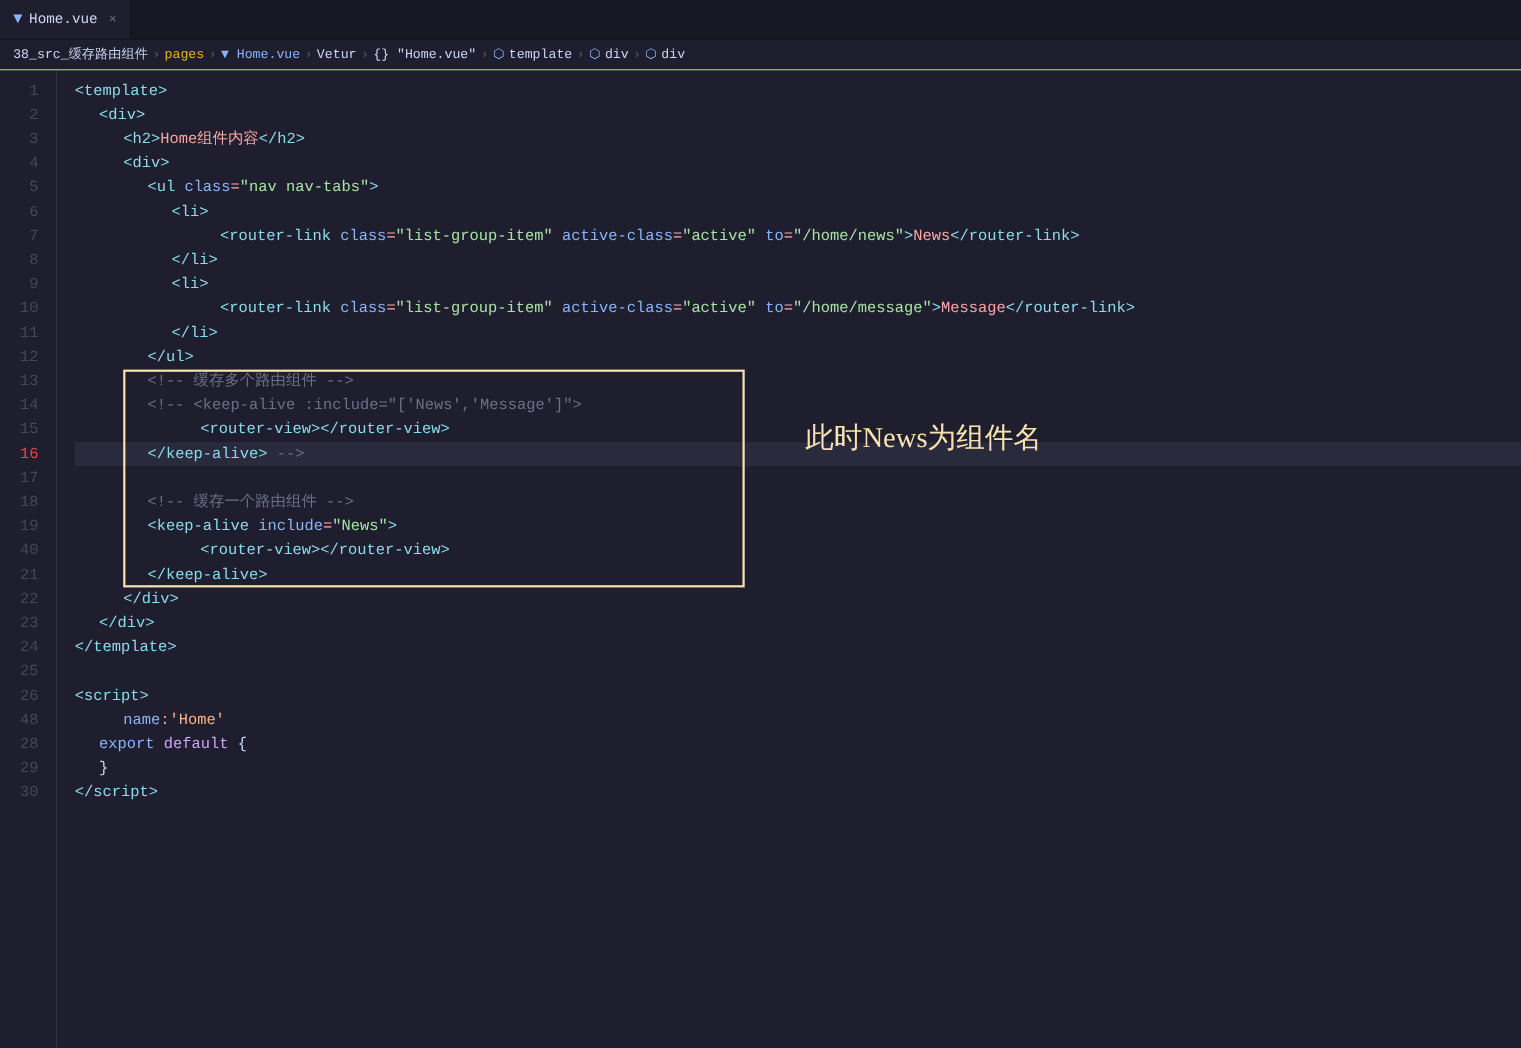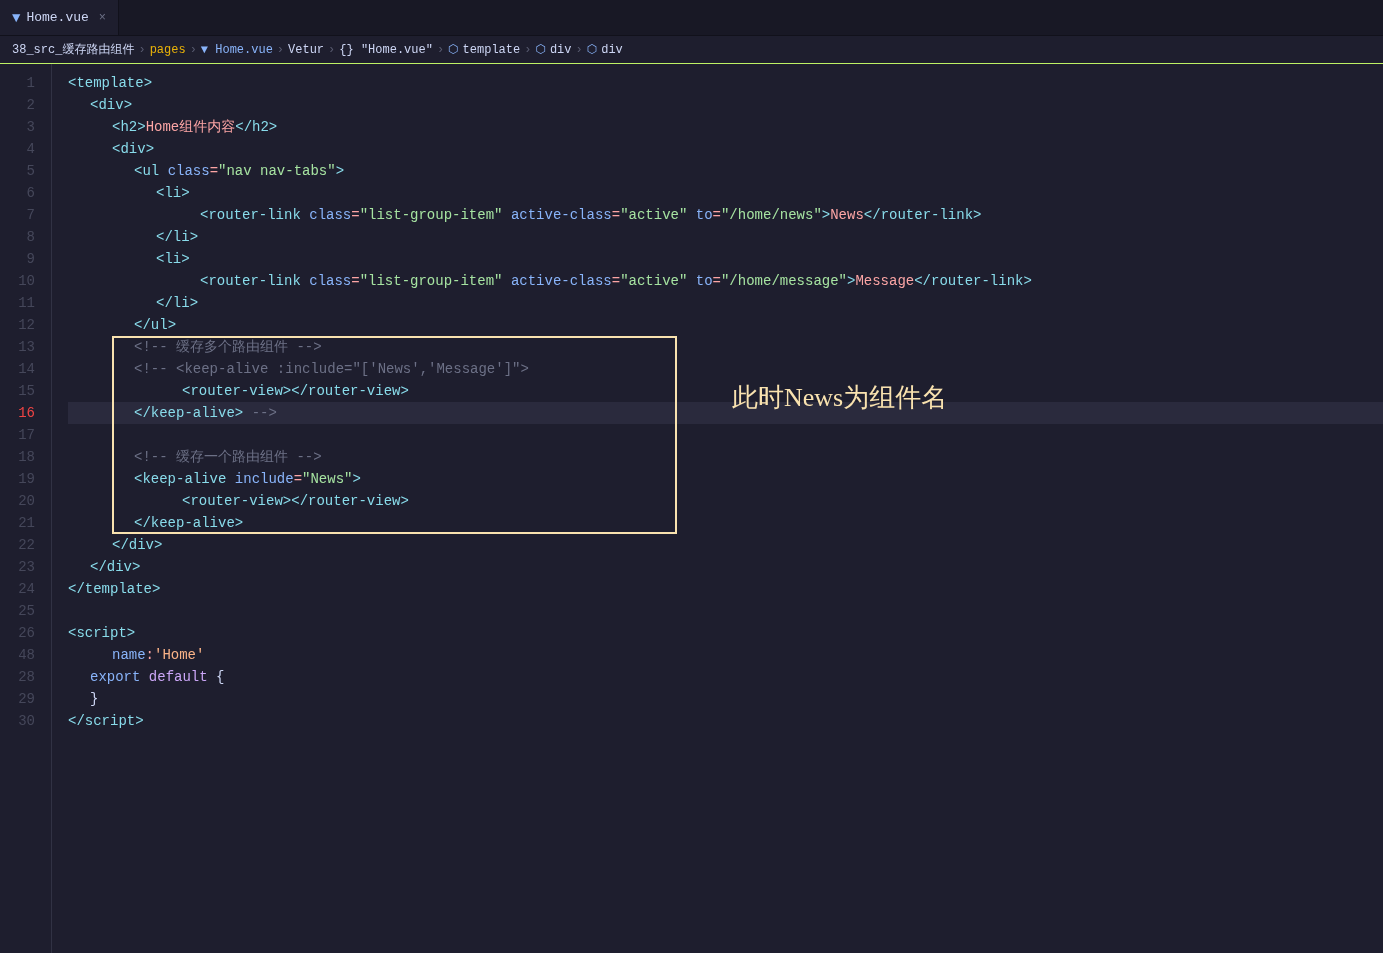--- a/index.html
+++ b/index.html
@@ -221,21 +221,21 @@
     <div class="line-number">10</div>
     <div class="line-number">11</div>
     <div class="line-number">12</div>
     <div class="line-number">13</div>
     <div class="line-number">14</div>
     <div class="line-number">15</div>
     <div class="line-number active">16</div>
     <div class="line-number">17</div>
     <div class="line-number">18</div>
     <div class="line-number">19</div>
-    <div class="line-number">20</div>
+    <div class="line-number">40</div>
     <div class="line-number">21</div>
     <div class="line-number">22</div>
     <div class="line-number">23</div>
     <div class="line-number">24</div>
     <div class="line-number">25</div>
     <div class="line-number">26</div>
     <div class="line-number">48</div>
     <div class="line-number">28</div>
     <div class="line-number">29</div>
     <div class="line-number">30</div>

